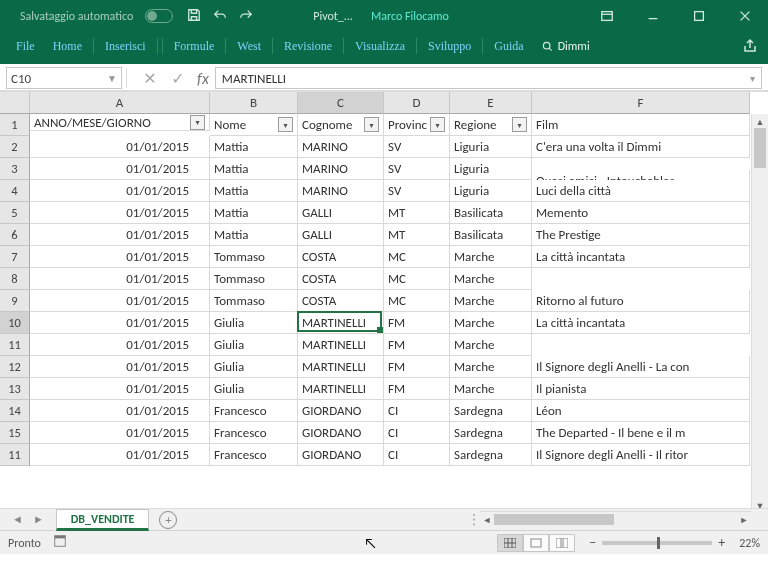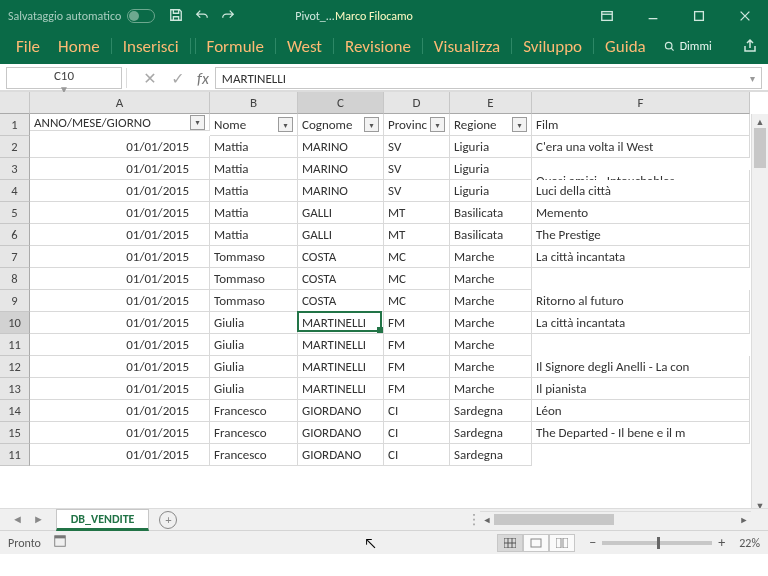--- a/index.html
+++ b/index.html
@@ -1,43 +1,43 @@
 <!DOCTYPE html>
 <html><head>
 <meta charset="utf-8">
 <style>
   * { box-sizing: border-box; margin: 0; padding: 0; font-family: "Segoe UI", Calibri, sans-serif; }
   body { width: 768px; height: 576px; background: #fff; overflow: hidden; position: relative; }
 
   
   .titlebar { height: 32px; background: #0a6a47; display: flex; align-items: center; color: #d0e8de; font-size: 12px; }
-  .titlebar .autosave { display: flex; align-items: center; margin-left: 8px; gap: 6px; color: #a8cdbf; }
+  .titlebar .autosave { display: flex; align-items: center; margin-left: 20px; gap: 12px; color: #a8cdbf; }
   .toggle { width: 28px; height: 14px; border: 1px solid #6da88f; border-radius: 7px; position: relative; }
   .toggle::after { content: ""; position: absolute; left: 1px; top: 1px; width: 10px; height: 10px; background: #6da88f; border-radius: 50%; }
   .titlebar .qat { display: flex; gap: 12px; margin-left: 14px; align-items: center; }
   .titlebar .filename { margin-left: 60px; }
-  .titlebar .user { color:#fef9c3; }
+  .titlebar .user { margin-left: 18px; color:#5eead4; }
   .titlebar .winbtns { margin-left: auto; display: flex; height:100%; }
   .titlebar .winbtns div { width: 46px; display:flex; align-items:center; justify-content:center; font-size:14px; }
   .icon-svg { width:14px; height:14px; }
   .stroke { stroke:#d0e8de; stroke-width:1.5; fill:none; }
 
   
   .ribbon { height: 32px; background: #0a6a47; display: flex; align-items: center; padding: 0 4px 4px 4px; }
-  .ribbon .tab { color: #fdba74; font-size: 17px; padding: 5px 9px; white-space: nowrap; }
+  .ribbon .tab { color: #7dd3fc; font-size: 12px; padding: 5px 9px; white-space: nowrap; font-family: Liberation Serif, serif; }
   .ribbon .tab:first-child { padding-left: 12px; }
   .ribbon .tell { margin-left: 8px; display:flex; align-items:center; gap:4px; color:#e7f5ef; font-size:12px;}
   .ribbon .tell svg{width:13px;height:13px;}
   .ribbon .share { margin-left:auto; margin-right:6px; display:flex; align-items:center; }
   .ribbon .share svg{width:16px;height:16px;}
   .divider-green { border-left: 1px solid #2d8866; height: 16px; margin: 0 2px; }
 
   
   .fbar { height: 28px; display: flex; align-items: center; border-bottom: 2px solid #dcdcdc; background: #fff; padding: 4px 6px 2px 6px; gap:0; }
-  .namebox { width: 116px; height: 22px; border: 1px solid #c7c7c7; display:flex; align-items:center; justify-content:space-between; padding:0 4px; font-size:13px; color:#444;flex-direction:column; }
+  .namebox { width: 116px; height: 22px; border: 1px solid #c7c7c7; display:flex; align-items:center; justify-content:space-between; padding:0 4px; font-size:13px; color:#444; }
   .namebox span.dd { color:#999; font-size:10px; }
   .fbar .btns { display:flex; align-items:center; gap:10px; margin:0 10px; color:#a8a8a8; }
   .fbar .btns div{width:18px;text-align:center;}
   .fbar .fx { font-style:italic; color:#777; margin-right:6px;}
   .fbar .input { flex:1; height:22px; border:1px solid #c7c7c7; padding:0 6px; font-size:13px; color:#333; display:flex; align-items:center; justify-content:space-between;}
   .fbar .input .expand{color:#999;font-size:10px;}
 
   
   .grid { position: relative; height: 438px; background:#fff; }
   .corner { position:absolute; left:0; top:0; width:30px; height:22px; background:#e6e6e6; border-right:1px solid #c7c7c7; border-bottom:1px solid #aaa; }
@@ -222,21 +222,21 @@
     </div>
     <div class="cell head" style="left: 532px; top: 22px; width: 218px; height: 22px;">
       <span>Film</span>
     </div>
     <div class="rowhead" style="top: 44px; height: 22px;">2</div>
     <div class="cell date" style="left: 30px; top: 44px; width: 180px; height: 22px;">01/01/2015</div>
     <div class="cell" style="left: 210px; top: 44px; width: 88px; height: 22px;">Mattia</div>
     <div class="cell" style="left: 298px; top: 44px; width: 86px; height: 22px;">MARINO</div>
     <div class="cell" style="left: 384px; top: 44px; width: 66px; height: 22px;">SV</div>
     <div class="cell" style="left: 450px; top: 44px; width: 82px; height: 22px;">Liguria</div>
-    <div class="cell" style="left: 532px; top: 44px; width: 218px; height: 22px;">C'era una volta il West</div>
+    <div class="cell" style="left: 532px; top: 44px; width: 218px; height: 22px;">C'era una volta il Dimmi</div>
     <div class="rowhead" style="top: 66px; height: 22px;">3</div>
     <div class="cell date" style="left: 30px; top: 66px; width: 180px; height: 22px;">01/01/2015</div>
     <div class="cell" style="left: 210px; top: 66px; width: 88px; height: 22px;">Mattia</div>
     <div class="cell" style="left: 298px; top: 66px; width: 86px; height: 22px;">MARINO</div>
     <div class="cell" style="left: 384px; top: 66px; width: 66px; height: 22px;">SV</div>
     <div class="cell" style="left: 450px; top: 66px; width: 82px; height: 22px;">Liguria</div>
     <div class="cell" style="left: 532px; top: 78px; width: 218px; height: 22px; text-align: center;">Quasi amici - Intouchables</div>
     <div class="rowhead" style="top: 88px; height: 22px;">4</div>
     <div class="cell date" style="left: 30px; top: 88px; width: 180px; height: 22px;">01/01/2015</div>
     <div class="cell" style="left: 210px; top: 88px; width: 88px; height: 22px;">Mattia</div>
@@ -319,20 +319,21 @@
     <div class="cell" style="left: 298px; top: 330px; width: 86px; height: 22px;">GIORDANO</div>
     <div class="cell" style="left: 384px; top: 330px; width: 66px; height: 22px;">CI</div>
     <div class="cell" style="left: 450px; top: 330px; width: 82px; height: 22px;">Sardegna</div>
     <div class="cell" style="left: 532px; top: 330px; width: 218px; height: 22px;">The Departed - Il bene e il m</div>
     <div class="rowhead" style="top: 352px; height: 22px;">11</div>
     <div class="cell date" style="left: 30px; top: 352px; width: 180px; height: 22px;">01/01/2015</div>
     <div class="cell" style="left: 210px; top: 352px; width: 88px; height: 22px;">Francesco</div>
     <div class="cell" style="left: 298px; top: 352px; width: 86px; height: 22px;">GIORDANO</div>
     <div class="cell" style="left: 384px; top: 352px; width: 66px; height: 22px;">CI</div>
     <div class="cell" style="left: 450px; top: 352px; width: 82px; height: 22px;">Sardegna</div>
+    <div class="cell" style="left: 532px; top: 352px; width: 218px; height: 22px;">Il Signore degli Anelli - Il ritor</div>
   </div>
 
 <div class="status">
   <span class="ready">Pronto</span>
   <span><svg width="14" height="14" viewBox="0 0 16 16">
         <rect x="2" y="2" width="12" height="12" fill="none" stroke="#777"></rect>
         <rect x="2" y="2" width="12" height="3" fill="#777"></rect>
       </svg></span>
   <div class="views">
     <div class="vbtn active">

